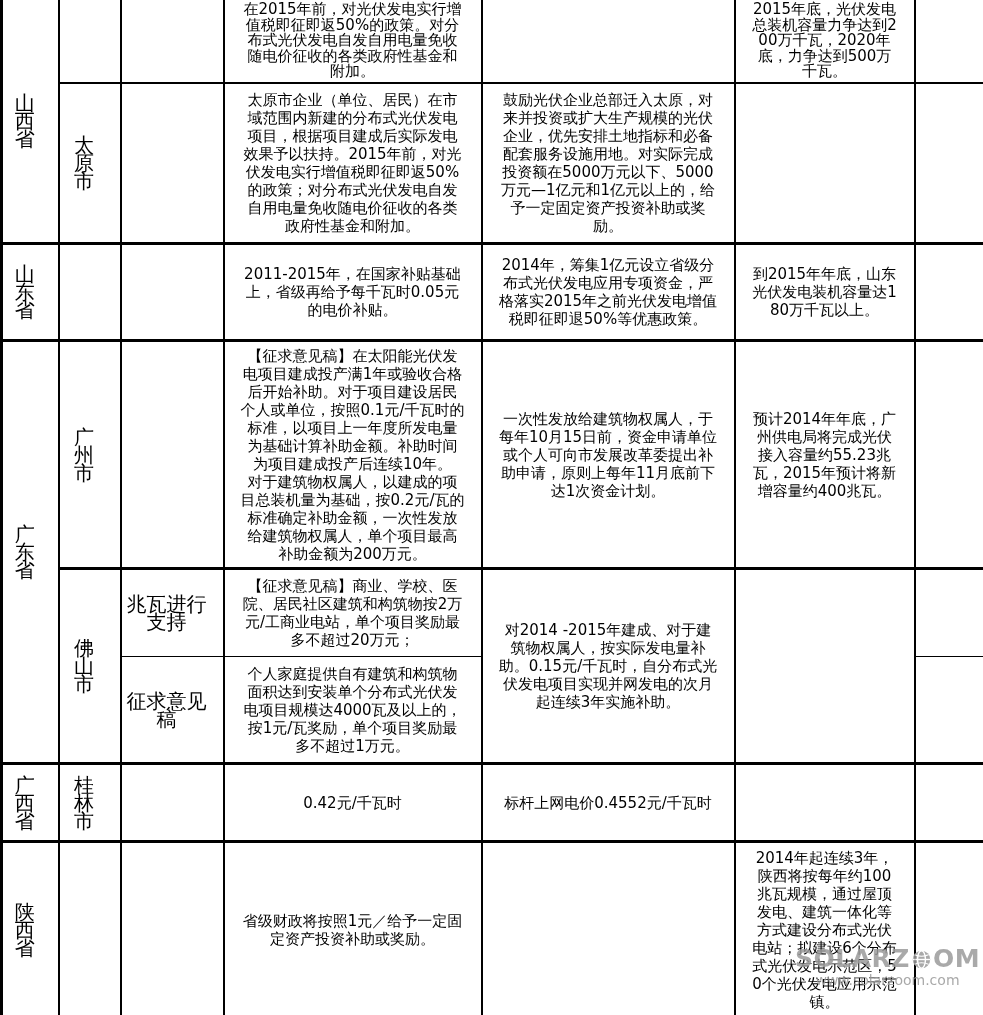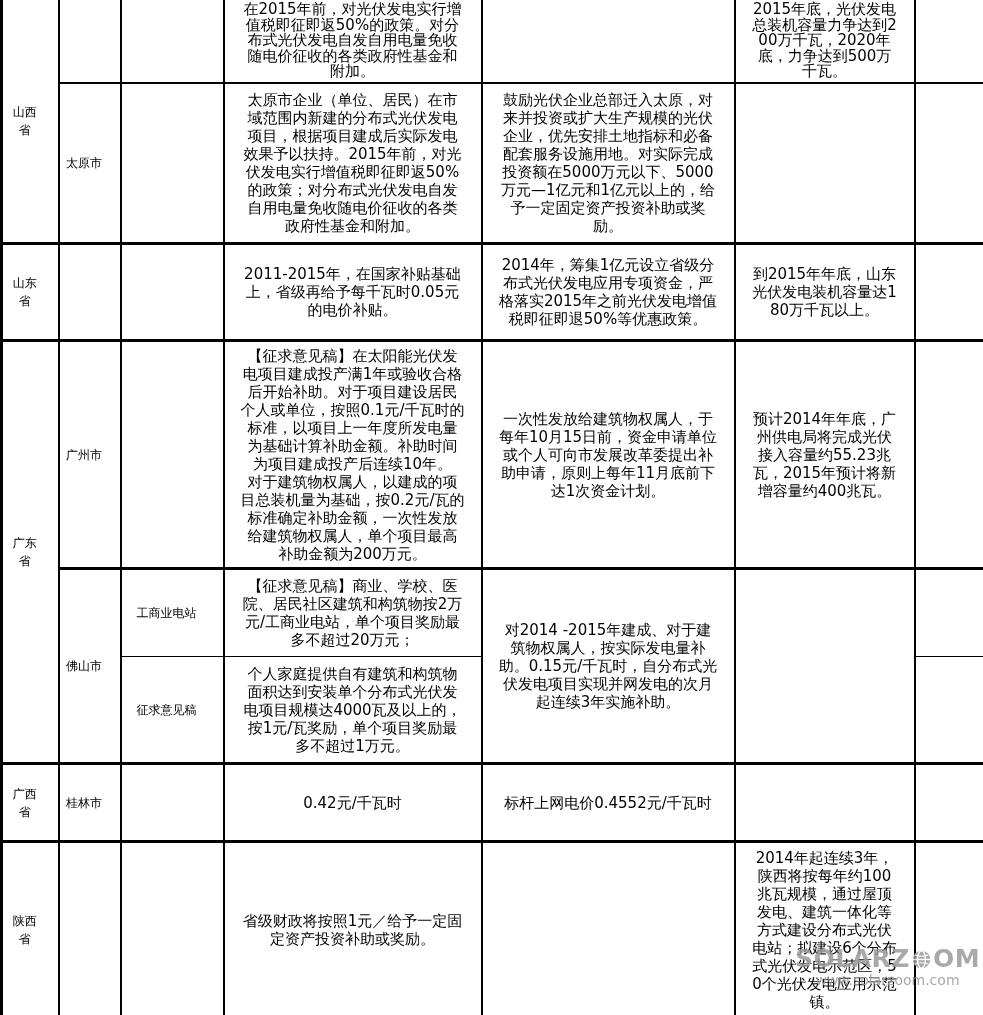--- a/index.html
+++ b/index.html
@@ -29,21 +29,21 @@
     padding: 2px 16px;
     vertical-align: middle;
     text-align: center;
     word-break: break-all;
     overflow: hidden;
   }
   tr.cut-row td { border-top: 0; }
   tr.group-sep td { border-top-width: 3px; }
   td.bb-thin  { border-bottom-width: 1px; }
   tr.thin-top td { border-top-width: 1px; }
-  td.name-cell { padding-left: 5px; font-size: 12px; }
+  td.name-cell { padding-left: 5px; font-size: 20px; }
   td.policy { white-space: pre-wrap; }
   td.cut-cell { vertical-align: top; line-height: 15.5px; padding-top: 2px; }
   
   .watermark {
     position: absolute;
     top: 946px;
     left: 790px;
     width: 195px;
     text-align: center;
     color: #9b9b9b;
@@ -120,21 +120,21 @@
         <td></td>
         <td class="policy">【征求意见稿】在太阳能光伏发电项目建成投产满1年或验收合格后开始补助。对于项目建设居民个人或单位，按照0.1元/千瓦时的标准，以项目上一年度所发电量为基础计算补助金额。补助时间为项目建成投产后连续10年。
 对于建筑物权属人，以建成的项目总装机量为基础，按0.2元/瓦的标准确定补助金额，一次性发放给建筑物权属人，单个项目最高补助金额为200万元。</td>
         <td class="policy">一次性发放给建筑物权属人，于每年10月15日前，资金申请单位或个人可向市发展改革委提出补助申请，原则上每年11月底前下达1次资金计划。</td>
         <td class="policy">预计2014年年底，广州供电局将完成光伏接入容量约55.23兆瓦，2015年预计将新增容量约400兆瓦。</td>
         <td></td>
       </tr>
 
       <tr class="group-sep" style="height:88px">
         <td rowspan="2" class="name-cell">佛山市</td>
-        <td class="name-cell bb-thin">工商业电站</td>
+        <td class="name-cell bb-thin">兆瓦进行支持</td>
         <td class="policy bb-thin">【征求意见稿】商业、学校、医院、居民社区建筑和构筑物按2万元/工商业电站，单个项目奖励最多不超过20万元；</td>
         <td rowspan="2" class="policy">对2014 -2015年建成、对于建筑物权属人，按实际发电量补助。0.15元/千瓦时，自分布式光伏发电项目实现并网发电的次月起连续3年实施补助。</td>
         <td rowspan="2"></td>
         <td class="bb-thin"></td>
       </tr>
 
       <tr class="thin-top" style="height:107px">
         <td class="name-cell">征求意见稿</td>
         <td class="policy">个人家庭提供自有建筑和构筑物面积达到安装单个分布式光伏发电项目规模达4000瓦及以上的，按1元/瓦奖励，单个项目奖励最多不超过1万元。</td>
         <td></td>

